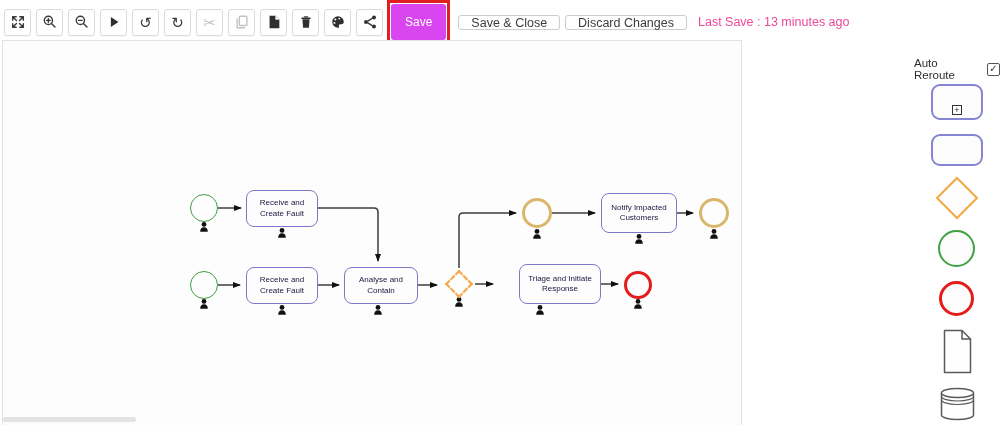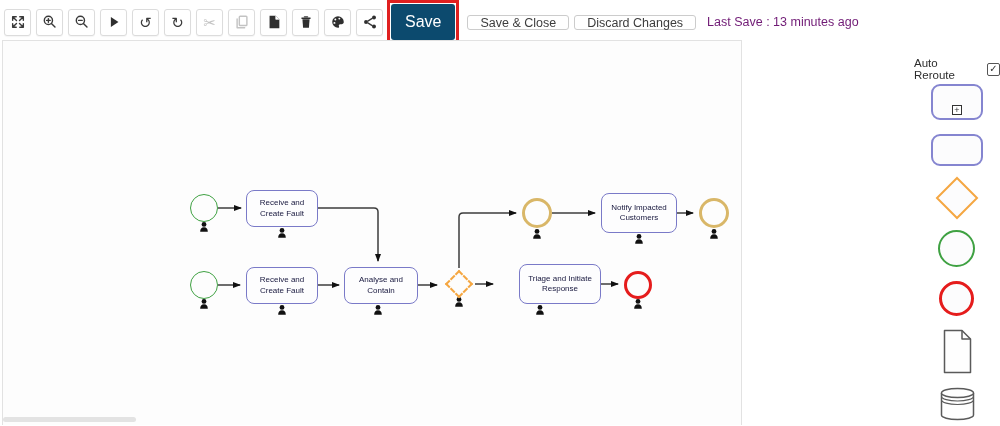--- a/index.html
+++ b/index.html
@@ -15,29 +15,29 @@
   }
   .tbtn.disabled { color:#c3c3c3; }
   .tbtn svg { display:block; }
   .ic { stroke:#3a3a3a; stroke-width:1.6; fill:none; stroke-linecap:round; stroke-linejoin:round; }
   .disabled .ic { stroke:#c3c3c3; }
   .icf { fill:#2f2f2f; stroke:none; }
 
   .save-wrap { position:relative; margin-left:3px; }
   .save-annotation { position:absolute; inset:-4px; border:3px solid #e02020; pointer-events:none; }
   .btn-save {
-    height:36px; padding:0 14px; background:#0c4a6e; color:#fff; border:none; border-radius:3px;
-    font-size:16px; font-family:"Liberation Sans",sans-serif; cursor:pointer;
+    height:36px; padding:0 14px; background:#d946ef; color:#fff; border:none; border-radius:3px;
+    font-size:12px; font-family:"Liberation Sans",sans-serif; cursor:pointer;
   }
   .btn-plain {
     height:15px; padding:0 12px; background:#fff; color:#3d3d3d; border:1px solid #ccc;
     border-radius:3px; font-size:12.5px; font-family:"Liberation Sans",sans-serif; cursor:pointer;
   }
   .btn-saveclose { margin-left:7px; }
-  .last-save { font-size:12.5px; color:#701a75; margin-left:6px; white-space:nowrap; }
+  .last-save { font-size:12.5px; color:#ec4899; margin-left:6px; white-space:nowrap; }
 
   
   .canvas {
     position:absolute; left:2px; top:40px; width:740px; height:385px;
     background:#fdfdfd; border:1px solid #e2e2e2; border-bottom:none;
   }
   .canvas svg.wires { position:absolute; left:0; top:0; }
 
   .task {
     position:absolute; border:1.5px solid #7a7ac8; border-radius:8px; background:#fdfdfe;

